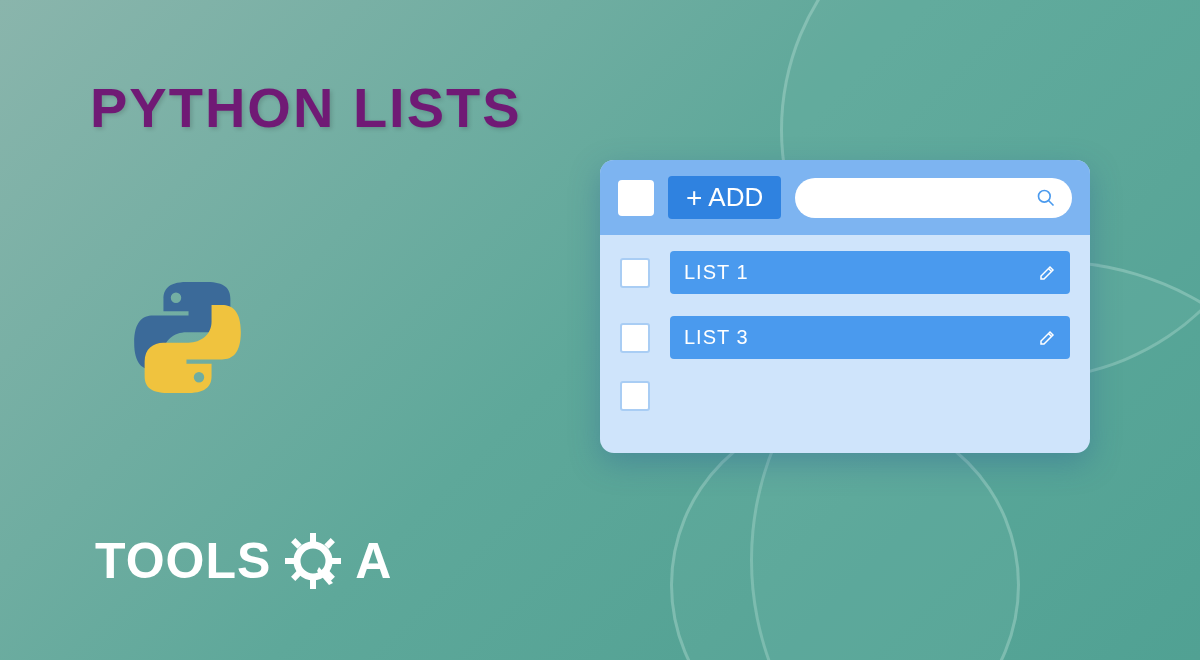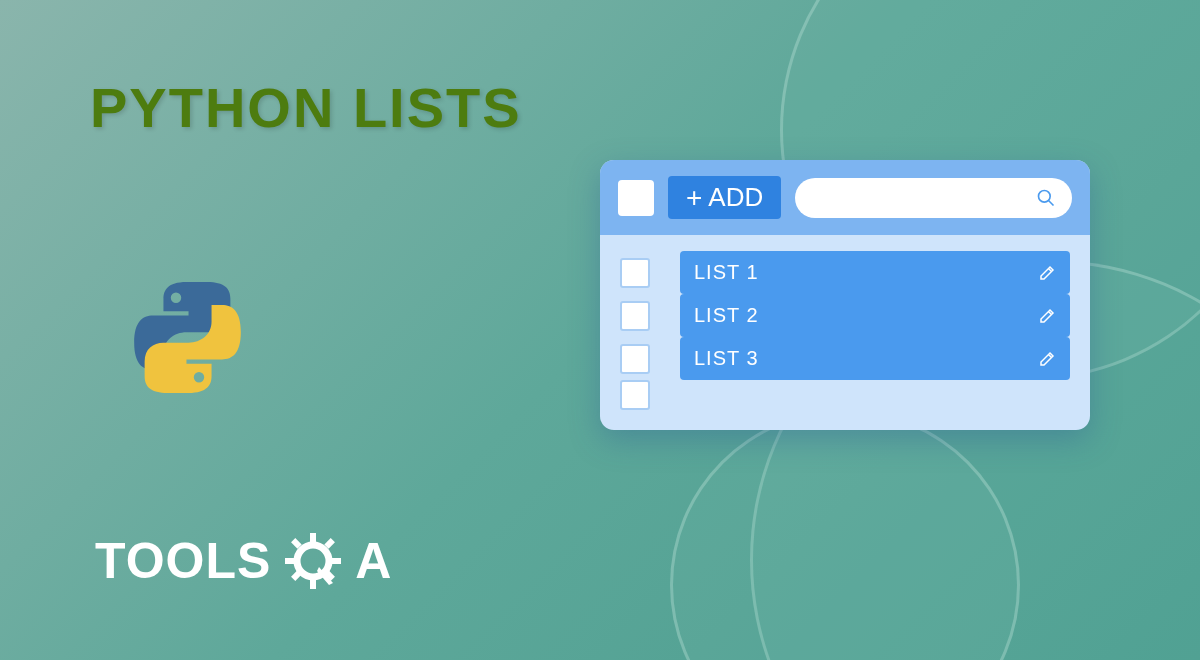--- a/index.html
+++ b/index.html
@@ -13,21 +13,21 @@
   position: absolute; border-radius: 50%;
   border: 3px solid rgba(180,220,210,0.4);
   background: rgba(120,190,175,0.15);
 }
 .bg-c1 { width: 500px; height: 500px; top: -120px; right: -80px; }
 .bg-c2 { width: 600px; height: 600px; bottom: -200px; right: -150px; }
 .bg-c3 { width: 350px; height: 350px; bottom: -100px; right: 180px; }
 
 .title {
   position: absolute; top: 75px; left: 90px;
-  color: #4d7c0f; font-size: 56px; font-weight: 900;
+  color: #701a75; font-size: 56px; font-weight: 900;
   letter-spacing: 2px;
   text-shadow: 2px 2px 4px rgba(0,0,0,0.15);
 }
 
 .python-logo { position: absolute; top: 280px; left: 130px; width: 115px; height: 115px; }
 
 .toolsqa { position: absolute; bottom: 70px; left: 95px; color:#fff; display:flex; align-items:center;gap:16px; }
 .toolsqa-text { font-size: 50px; font-weight: 700; letter-spacing: 1px; font-family: Arial, sans-serif; }
 
 .panel {
@@ -49,21 +49,21 @@
   cursor: pointer;
 }
 .add-btn .plus { font-size: 28px; line-height:1; }
 .search-field {
   flex:1; background:#fff; border-radius: 24px; height: 40px;
   display:flex; align-items:center; justify-content:flex-end; padding:0 16px;
 }
 .search-field svg { width:20px; height:20px; }
 
 .list-area { padding: 16px 20px 4px 20px; }
-.list-row { display:flex; align-items:center; gap:30px; margin-bottom: 0; }
+.list-row { display:flex; align-items:center; gap:20px; margin-bottom: 22px; }
 .row-check {
   width: 30px; height: 30px; background:#fff; border:2px solid #a9cdf4; border-radius:3px;
 }
 .row-bar {
   flex:1; background:#4a9aee; color:#fff; border-radius:4px;
   padding: 10px 14px; display:flex; align-items:center; justify-content:space-between;
   font-size: 20px; letter-spacing: 1px;
 }
 .row-bar svg { width:18px; height:18px; }
 </style>
@@ -122,29 +122,20 @@
       <div class="row-bar">
         <span>LIST 1</span>
         <svg viewBox="0 0 24 24">
             <path fill="none" stroke="#fff" stroke-width="2" d="M4 20h4L20 8l-4-4L4 16v4z M14 6l4 4"></path>
           </svg>
       </div>
     </div>
     <div class="list-row">
       <div class="row-check"></div>
       <div class="row-bar">
-        <span>LIST 2</span>
-        <svg viewBox="0 0 24 24">
-            <path fill="none" stroke="#fff" stroke-width="2" d="M4 20h4L20 8l-4-4L4 16v4z M14 6l4 4"></path>
-          </svg>
-      </div>
-    </div>
-    <div class="list-row">
-      <div class="row-check"></div>
-      <div class="row-bar">
         <span>LIST 3</span>
         <svg viewBox="0 0 24 24">
             <path fill="none" stroke="#fff" stroke-width="2" d="M4 20h4L20 8l-4-4L4 16v4z M14 6l4 4"></path>
           </svg>
       </div>
     </div>
     <div class="list-row">
       <div class="row-check"></div>
     </div>
   </div>

